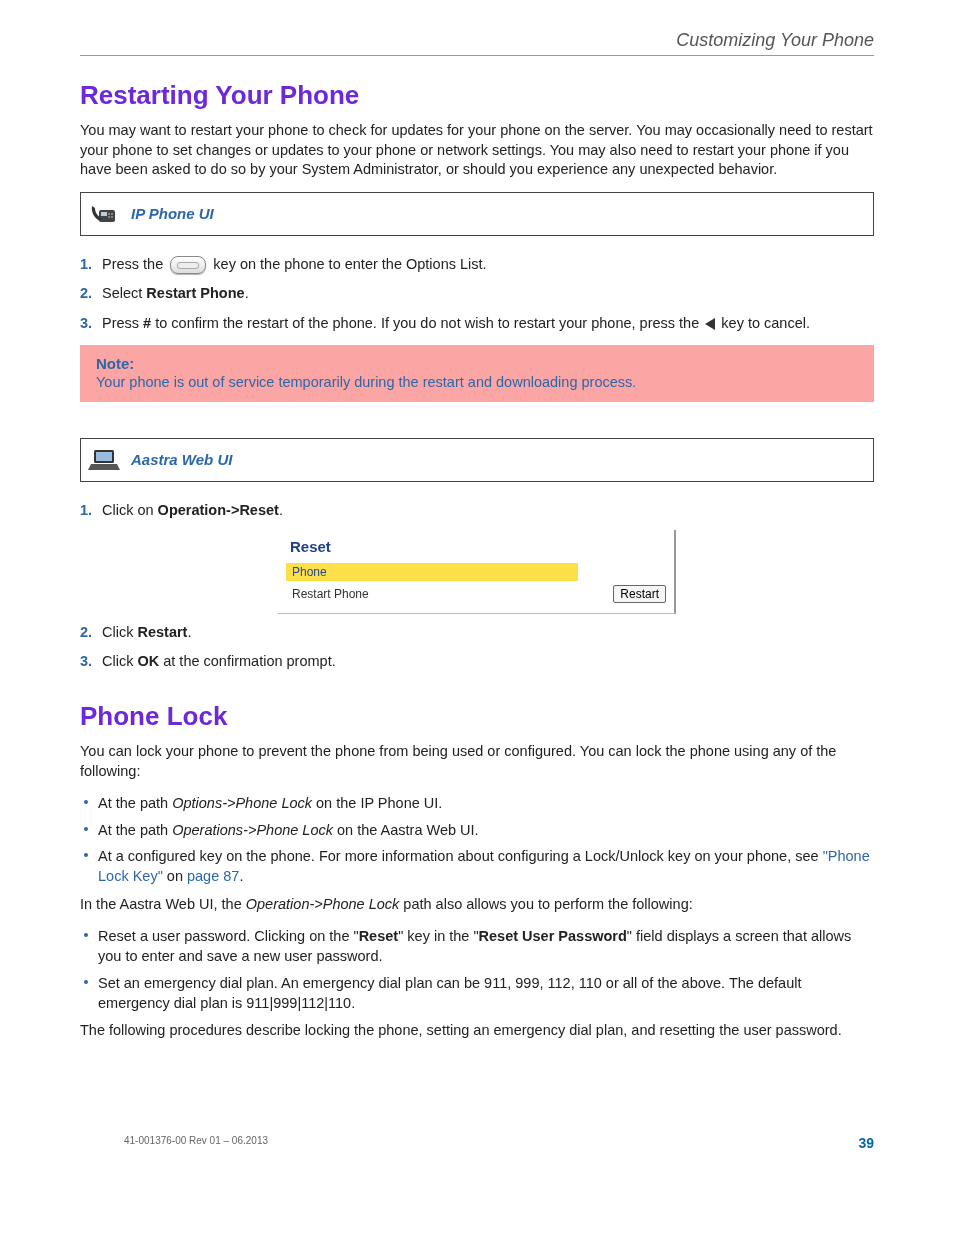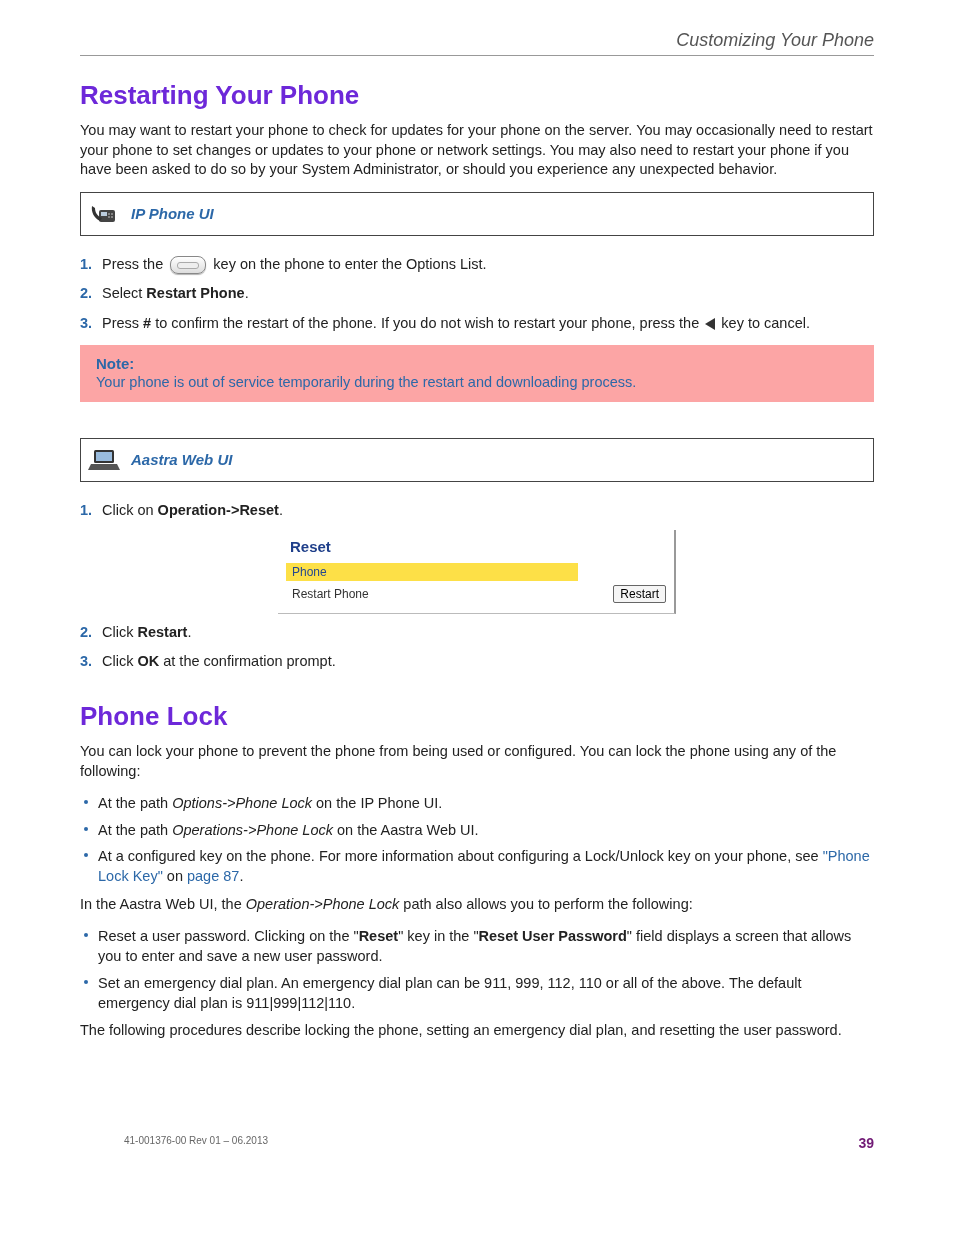--- a/index.html
+++ b/index.html
@@ -200,21 +200,21 @@
     left: 80px;
     right: 80px;
     display: flex;
     justify-content: space-between;
     align-items: flex-start;
     font-size: 10px;
     color: #666;
     margin-left: 44px;
   }
   .footer .pg {
-    color: #701a75;
+    color: #0369a1;
     font-weight: 700;
     font-size: 14px;
   }
   b { font-weight: 700; }
   .ital { font-style: italic; }
 </style>
 </head>
 <body>
 
 <div class="page">

